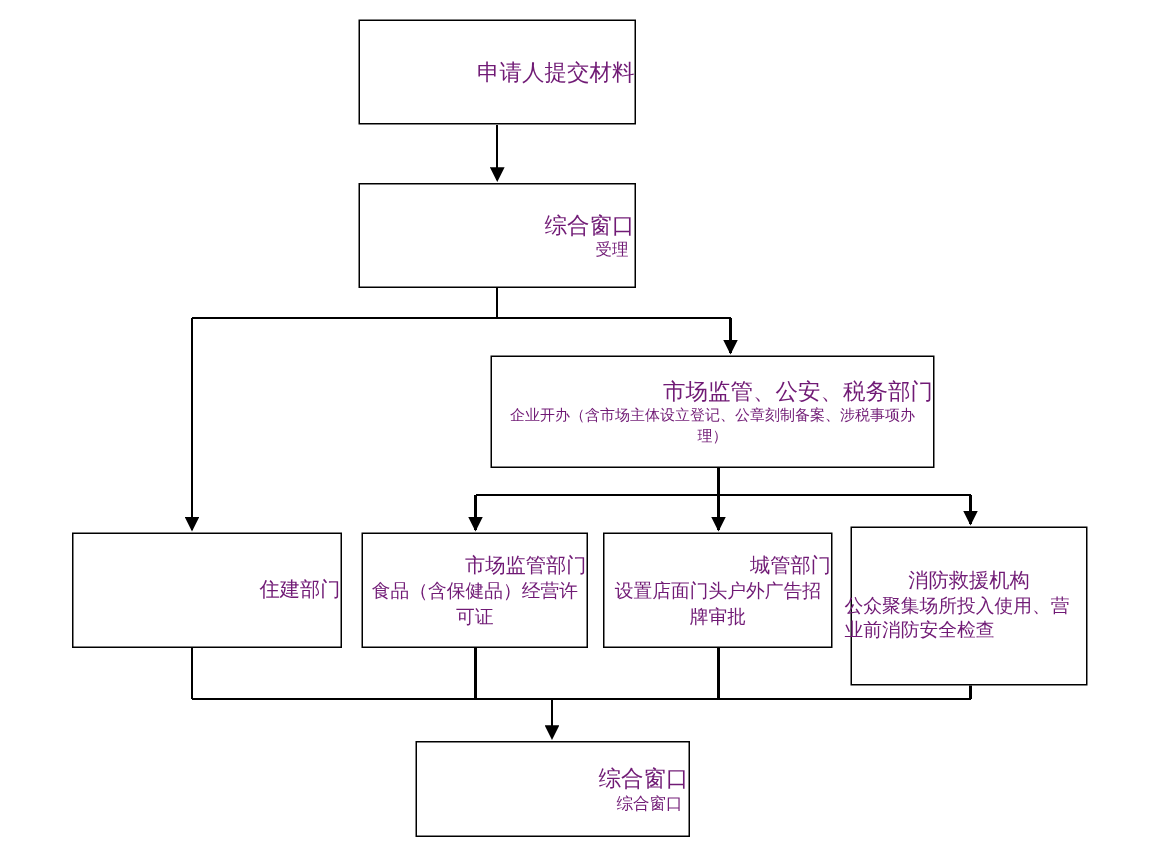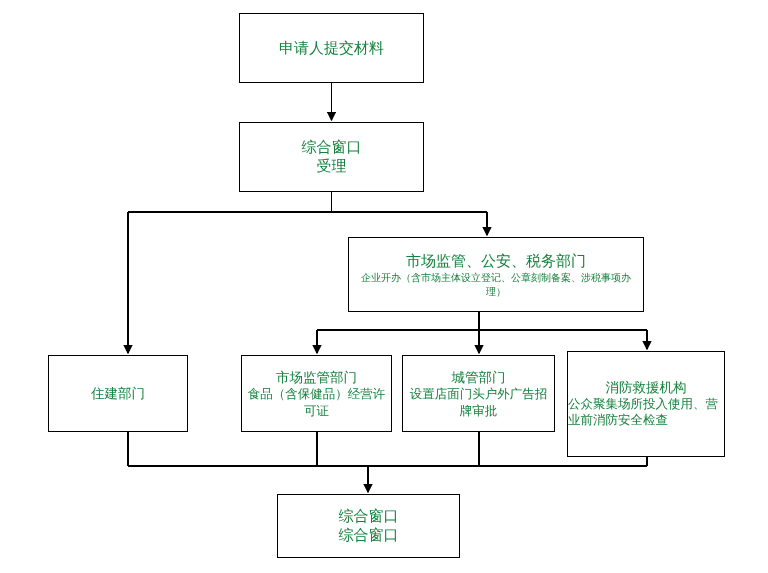--- a/index.html
+++ b/index.html
@@ -26,32 +26,32 @@
     height: 573px;
   }
   .node {
     position: absolute;
     box-sizing: border-box;
     border: 1px solid #000000;
     background: #ffffff;
     display: flex;
     flex-direction: column;
     justify-content: center;
-    align-items: center;
-    color: #15803d;
+    align-items: flex-end;
+    color: #701a75;
     z-index: 2;
   }
   .node .title {
     font-size: 14.5px;
     line-height: 1.35;
     text-align: center;
     white-space: nowrap;
   }
   .node .body {
-    font-size: 15px;
+    font-size: 11px;
     line-height: 1.32;
     text-align: center;
     padding: 0 4px;
   }
   .node.align-left .body {
     text-align: left;
     width: 100%;
     padding: 0 5px;
     font-family: Liberation Mono, monospace;
   }
@@ -116,26 +116,26 @@
 
   <div class="node single" style="left:239px; top:13px; width:185px; height:70px;">
     <div class="title">申请人提交材料</div>
   </div>
 
   <div class="node single" style="left:239px; top:122px; width:185px; height:70px;">
     <div class="title">综合窗口</div>
     <div class="body">受理</div>
   </div>
 
-  <div class="node big" style="left:348px; top:237px; width:296px; height:75px;">
+  <div class="node big" style="left:327px; top:237px; width:296px; height:75px;">
     <div class="title">市场监管、公安、税务部门</div>
     <div class="body">企业开办（含市场主体设立登记、公章刻制备案、涉税事项办理）</div>
   </div>
 
-  <div class="node leaf" style="left:48px; top:355px; width:140px; height:77px;">
+  <div class="node leaf" style="left:48px; top:355px; width:180px; height:77px;">
     <div class="title">住建部门</div>
   </div>
 
   <div class="node leaf" style="left:402px; top:355px; width:153px; height:77px;">
     <div class="title">城管部门</div>
     <div class="body">设置店面门头户外广告招牌审批</div>
   </div>
 
   <div class="node leaf" style="left:241px; top:355px; width:151px; height:77px;">
     <div class="title">市场监管部门</div>

